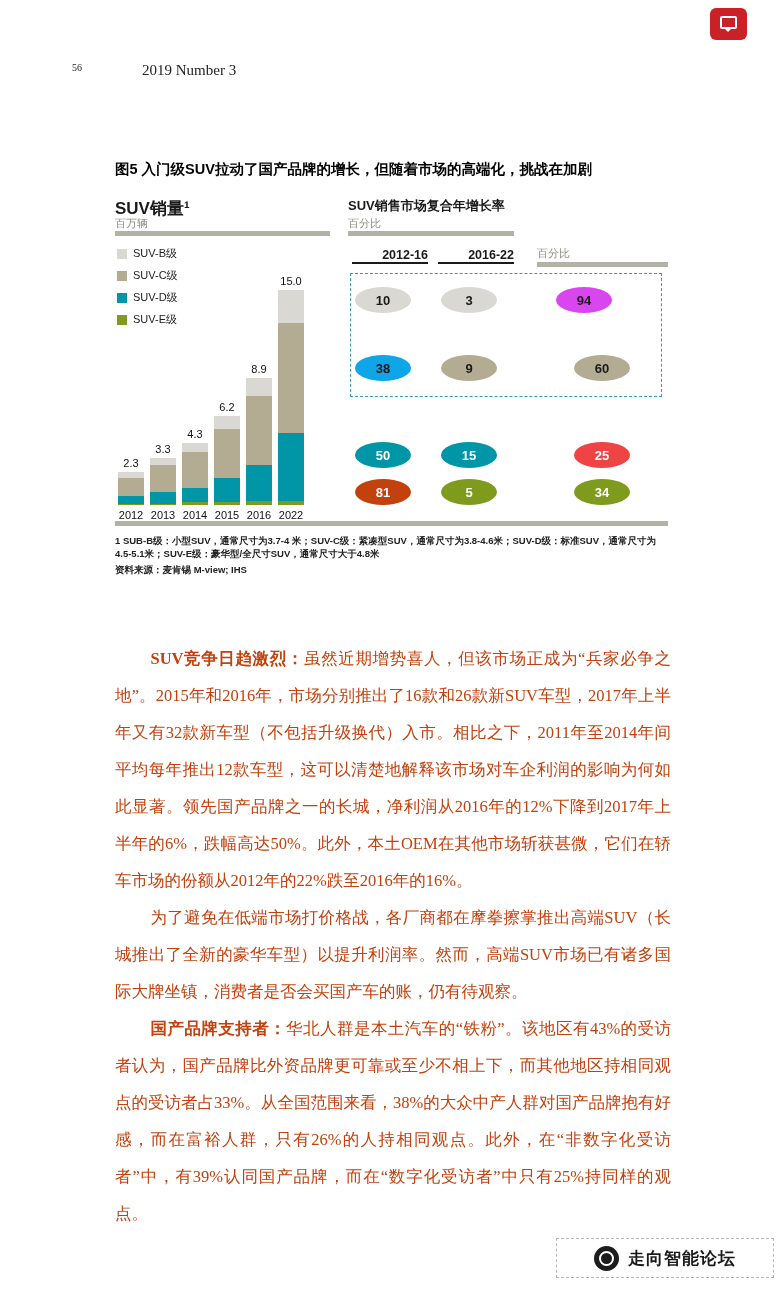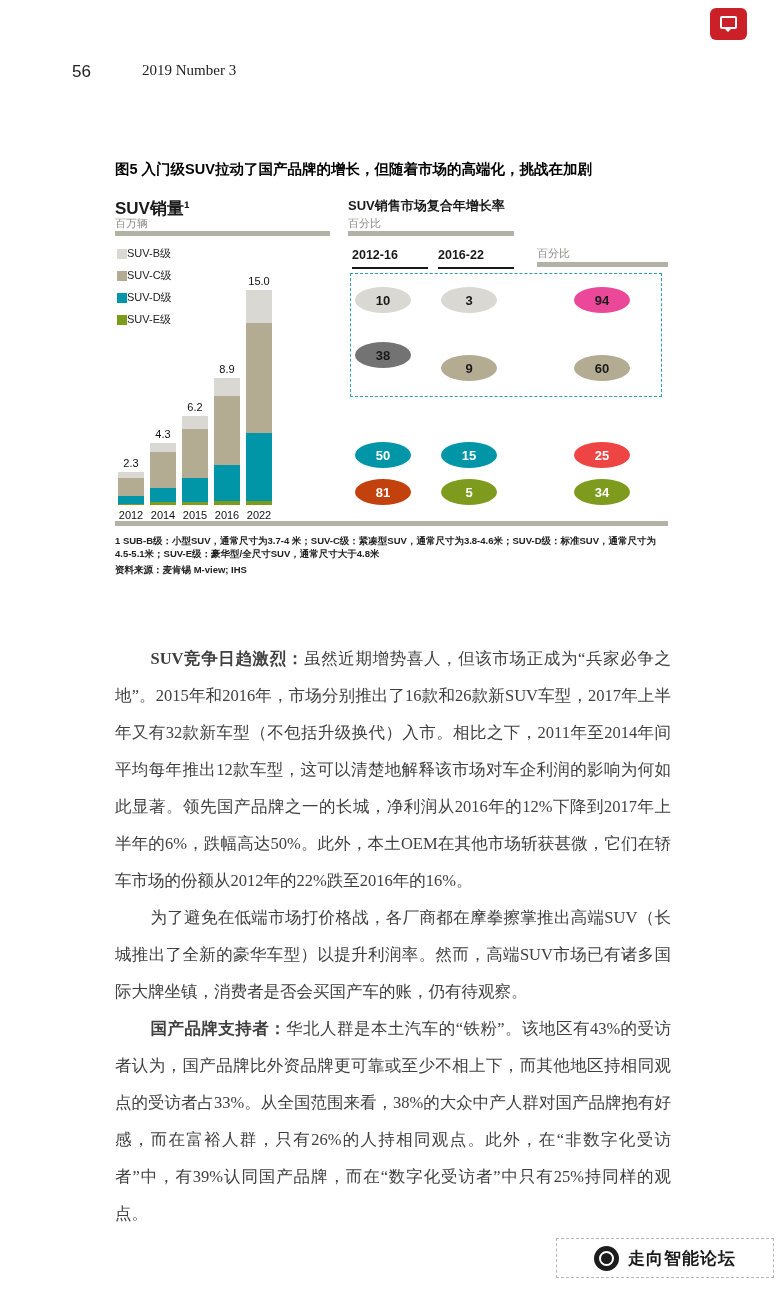--- a/index.html
+++ b/index.html
@@ -11,46 +11,46 @@
   }
   
   .masthead-icon{
     position:absolute; left:710px; top:8px; width:37px; height:32px;
     background:#cb2027; border-radius:6px;
     display:flex; align-items:center; justify-content:center;
   }
   .mi-book{ width:17px; height:13px; border:2.5px solid #fff; border-radius:2px; position:relative; margin-top:-4px;}
   .mi-book::after{ content:""; position:absolute; left:2px; bottom:-9px;
     border:4px solid transparent; border-top-color:#fff; }
-  .page-num{ position:absolute; left:72px; top:62px; font-family:Liberation Sans, sans-serif; font-size:17px; color:#222;}
+  .page-num{ position:absolute; left:72px; top:62px; font-family:Liberation Serif, serif; font-size:10px; color:#222;}
   .issue{ position:absolute; left:142px; top:62px; font-family:"Liberation Serif","DejaVu Serif",serif; font-size:15px; color:#222;}
 
   
   .figure{ position:absolute; left:115px; top:160px; width:553px; height:430px; }
   .fig-title{ position:absolute; left:0; top:0; width:553px; font-size:14.5px; font-weight:700; color:#000; }
   .h-left  { position:absolute; left:0;   top:37px; font-size:17px; font-weight:700; }
   .u-left  { position:absolute; left:0;   top:56px; font-size:11px; color:#8d8d85; }
   .h-right { position:absolute; left:233px; top:37px; font-size:13px; font-weight:700; }
   .u-right { position:absolute; left:233px; top:56px; font-size:11px; color:#8d8d85; }
   .h-brand { position:absolute; left:422px; top:51px; width:131px; font-size:13px; font-weight:700; line-height:16px; }
   .u-brand { position:absolute; left:422px; top:86px; font-size:11px; color:#8d8d85; }
   .rule{ position:absolute; height:5px; background:#b2b2a7; }
   .rule-left  { left:0;    top:71px;  width:215px; }
   .rule-right { left:233px; top:71px; width:166px; }
   .rule-brand { left:422px; top:102px; width:131px; }
   .rule-bottom{ left:0;    top:361px; width:553px; }
   .col-h{
     position:absolute; top:88px; width:76px; font-size:12.5px; font-weight:700;
-    padding-bottom:5px; border-bottom:2.5px solid #1a1a1a;
+    border-bottom:2.5px solid #1a1a1a;text-align:right;
   }
   .col1{ left:237px; } .col2{ left:323px; }
   .dash-box{ position:absolute; left:235px; top:113px; width:312px; height:124px; border:1.5px dashed #2f9fae; }
 
   .legend{ position:absolute; left:2px; top:86px; display:flex; flex-direction:column; gap:7px; }
-  .legend-item{ display:flex; align-items:center; font-size:11px; color:#222; }
+  .legend-item{ display:flex; align-items:center; gap:6px; font-size:11px; color:#222; }
   .swatch{ width:10px; height:10px; display:inline-block; flex:0 0 auto; }
 
   .bars{
     position:absolute; left:0; top:130px; width:200px; height:215px;
     display:flex; align-items:flex-end; gap:6px; padding-left:3px;
   }
   .bar-col{ position:relative; width:26px; height:100%; display:flex; flex-direction:column; justify-content:flex-end; }
   .bar-value{ font-size:11px; text-align:center; margin:0 -8px 3px; white-space:nowrap; color:#111; }
   .bar-stack{ display:flex; flex-direction:column; width:26px; }
   .bar-seg{ width:100%; }
@@ -66,21 +66,21 @@
   .fig-footnote{
     position:absolute; left:0; top:374px; width:553px;
     font-size:9.5px; font-weight:700; line-height:13px; color:#222;
   }
   .fig-source{ position:absolute; left:0; top:404px; font-size:9.5px; font-weight:700; color:#222; }
 
   
   .body-text{
     position:absolute; left:115px; top:640px; width:556px;
     font-family:"Liberation Serif","DejaVu Serif",serif;
-    font-size:16.5px; line-height:37px; text-align:justify; color:#404040;
+    font-size:16.5px; line-height:37px; text-align:justify; color:#c2410c;
   }
   .body-text p{ text-indent:2.15em; margin:0; }
   .body-text b{ font-weight:700; }
 
   
   .footer-brand{
     position:absolute; left:556px; top:1238px; width:218px; height:40px;
     border:1px dashed #b8b8b8;
     display:flex; align-items:center; justify-content:center; gap:9px;
   }
@@ -130,20 +130,30 @@
         <div class="bar-value">2.3</div>
         <div class="bar-stack">
           <div class="bar-seg" style="height: 5.7px; background: rgb(217, 216, 210);"></div>
           <div class="bar-seg" style="height: 18.6px; background: rgb(179, 171, 146);"></div>
           <div class="bar-seg" style="height: 7.2px; background: rgb(0, 150, 167);"></div>
           <div class="bar-seg" style="height: 1.4px; background: rgb(126, 155, 29);"></div>
         </div>
         <div class="bar-year">2012</div>
       </div>
       <div class="bar-col">
+        <div class="bar-value">3.3</div>
+        <div class="bar-stack">
+          <div class="bar-seg" style="height: 7.2px; background: rgb(217, 216, 210);"></div>
+          <div class="bar-seg" style="height: 27.2px; background: rgb(179, 171, 146);"></div>
+          <div class="bar-seg" style="height: 11.5px; background: rgb(0, 150, 167);"></div>
+          <div class="bar-seg" style="height: 1.4px; background: rgb(126, 155, 29);"></div>
+        </div>
+        <div class="bar-year">2013</div>
+      </div>
+      <div class="bar-col">
         <div class="bar-value">4.3</div>
         <div class="bar-stack">
           <div class="bar-seg" style="height: 8.6px; background: rgb(217, 216, 210);"></div>
           <div class="bar-seg" style="height: 35.8px; background: rgb(179, 171, 146);"></div>
           <div class="bar-seg" style="height: 14.3px; background: rgb(0, 150, 167);"></div>
           <div class="bar-seg" style="height: 2.9px; background: rgb(126, 155, 29);"></div>
         </div>
         <div class="bar-year">2014</div>
       </div>
       <div class="bar-col">
@@ -185,22 +195,22 @@
   <div class="col-h col1">2012-16</div>
   <div class="col-h col2">2016-22</div>
 
   <div class="u-brand">百分比</div>
   <div class="rule rule-brand"></div>
 
   <div class="dash-box"></div>
   <div class="ovals">
       <div class="oval" style="left: 240px; top: 127px; background: rgb(217, 216, 210); color: rgb(26, 26, 26);">10</div>
       <div class="oval" style="left: 326px; top: 127px; background: rgb(217, 216, 210); color: rgb(26, 26, 26);">3</div>
-      <div class="oval" style="left: 459px; top: 127px; background: #ec4899; color: rgb(26, 26, 26);">94</div>
-      <div class="oval" style="left: 240px; top: 182px; background: #737373; color: rgb(26, 26, 26);">38</div>
+      <div class="oval" style="left: 441px; top: 127px; background: #d946ef; color: rgb(26, 26, 26);">94</div>
+      <div class="oval" style="left: 240px; top: 195px; background: #0ea5e9; color: rgb(26, 26, 26);">38</div>
       <div class="oval" style="left: 326px; top: 195px; background: rgb(179, 171, 146); color: rgb(26, 26, 26);">9</div>
       <div class="oval" style="left: 459px; top: 195px; background: rgb(179, 171, 146); color: rgb(26, 26, 26);">60</div>
       <div class="oval" style="left: 240px; top: 282px; background: rgb(0, 150, 167); color: rgb(255, 255, 255);">50</div>
       <div class="oval" style="left: 326px; top: 282px; background: rgb(0, 150, 167); color: rgb(255, 255, 255);">15</div>
       <div class="oval" style="left: 459px; top: 282px; background: #ef4444; color: rgb(255, 255, 255);">25</div>
       <div class="oval" style="left: 240px; top: 319px; background: #c2410c; color: rgb(255, 255, 255);">81</div>
       <div class="oval" style="left: 326px; top: 319px; background: rgb(126, 155, 29); color: rgb(255, 255, 255);">5</div>
       <div class="oval" style="left: 459px; top: 319px; background: rgb(126, 155, 29); color: rgb(255, 255, 255);">34</div>
     </div>
 

